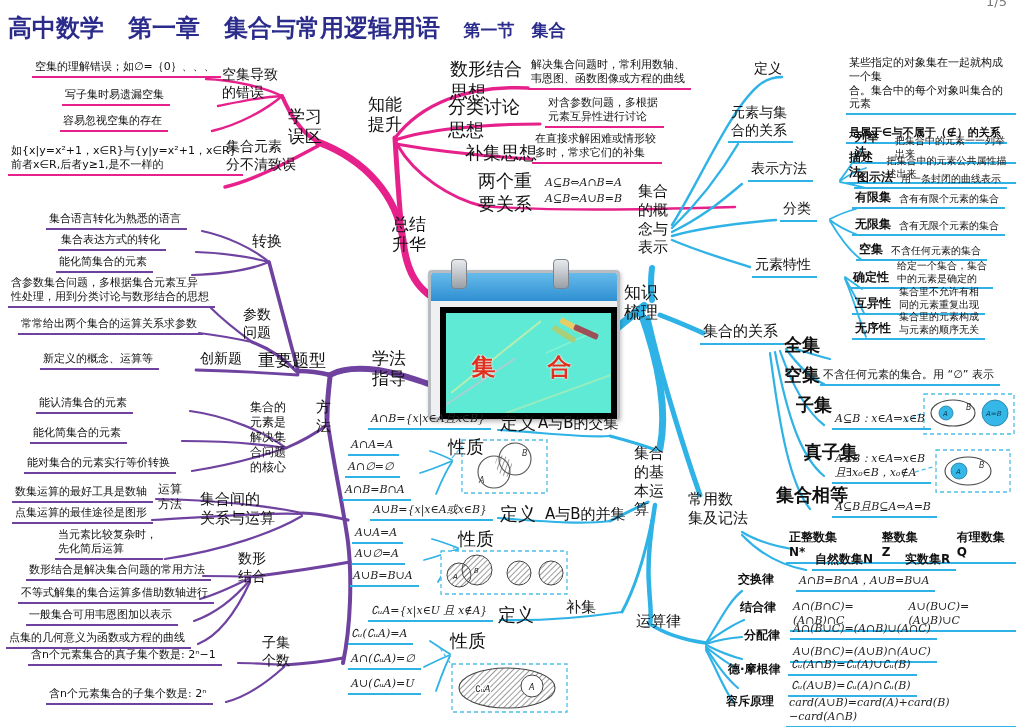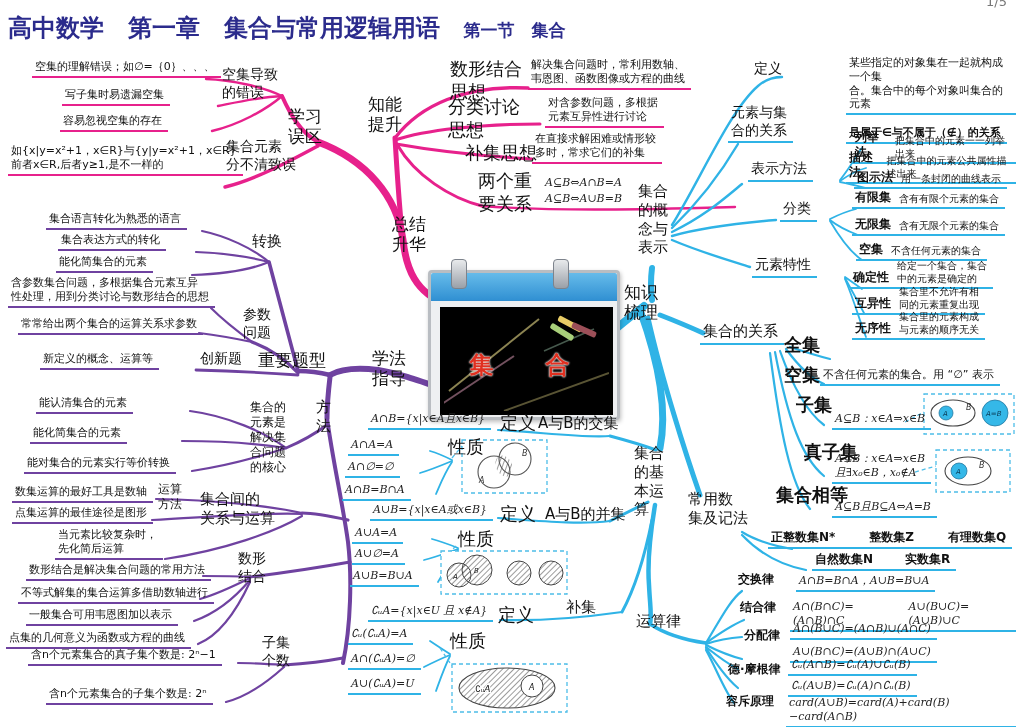--- a/index.html
+++ b/index.html
@@ -21,22 +21,22 @@
   .title{position:absolute;left:8px;top:14px;z-index:4;color:var(--navy);font-weight:bold;}
   .pgnum{position:absolute;left:986px;top:-6px;z-index:4;color:#777;font-size:13px;}
   
   .pic{position:absolute;left:428px;top:270px;width:186px;height:144px;z-index:2;
        background:#eef0f2;border:3px solid #b9bdc2;border-radius:4px;
        box-shadow:1px 2px 4px rgba(0,0,0,.25);}
   .pic .bar{position:absolute;left:0;top:0;right:0;height:28px;border-radius:2px 2px 0 0;
        background:linear-gradient(#66bbea,#2f8fd2);}
   .pic .clip{position:absolute;top:-14px;width:14px;height:28px;background:linear-gradient(#e8eaec,#9aa0a8);
        border:1px solid #7d838c;border-radius:4px;z-index:5;}
-  .pic .board{position:absolute;left:9px;top:34px;width:165px;height:100px;background:#000000;
-       border:4px solid #000000;overflow:hidden;}
+  .pic .board{position:absolute;left:9px;top:34px;width:165px;height:100px;background:#5eead4;
+       border:6px solid #000000;overflow:hidden;}
   .pic .cap{position:absolute;left:0;right:0;top:38px;text-align:center;font-size:24px;font-weight:bold;
        color:#e03020;letter-spacing:14px;text-shadow:0 0 2px #fff,0 0 2px #fff;z-index:6;}
   .chalk{position:absolute;width:26px;height:6px;border-radius:2px;z-index:6;}
 </style>
 </head>
 <body>
 
 <div class="stage">
 
   <svg class="wires" width="1016" height="727" viewBox="0 0 1016 727">
@@ -361,21 +361,21 @@
   <div class="lbl s13 b" style="left:796px;top:394px">子集</div>
   <div class="lbl frm uc" style="left:832px;top:412px">A⊆B：x∈A⇒x∈B</div>
   <div class="lbl s13 b" style="left:804px;top:441px">真子集</div>
   <div class="lbl frm uc" style="left:832px;top:452px">A⊊B：x∈A⇒x∈B
 且∃x₀∈B，x₀∉A</div>
   <div class="lbl s13 b" style="left:776px;top:484px">集合相等</div>
   <div class="lbl frm uc" style="left:832px;top:500px">A⊆B且B⊆A⇔A=B</div>
 
   <div class="lbl s15" style="left:688px;top:490px">常用数
 集及记法</div>
-  <div class="lbl row uc" style="left:768px;top:530px;gap:34px">
+  <div class="lbl row uc" style="left:786px;top:530px;gap:34px">
     <span class="s12 b">正整数集N*</span>
     <span class="s12 b">整数集Z</span>
     <span class="s12 b">有理数集Q</span>
   </div>
   <div class="lbl row uc" style="left:812px;top:552px;gap:32px">
     <span class="s12 b">自然数集N</span>
     <span class="s12 b">实数集R</span>
   </div>
 
   <div class="lbl s15" style="left:636px;top:612px">运算律</div>

